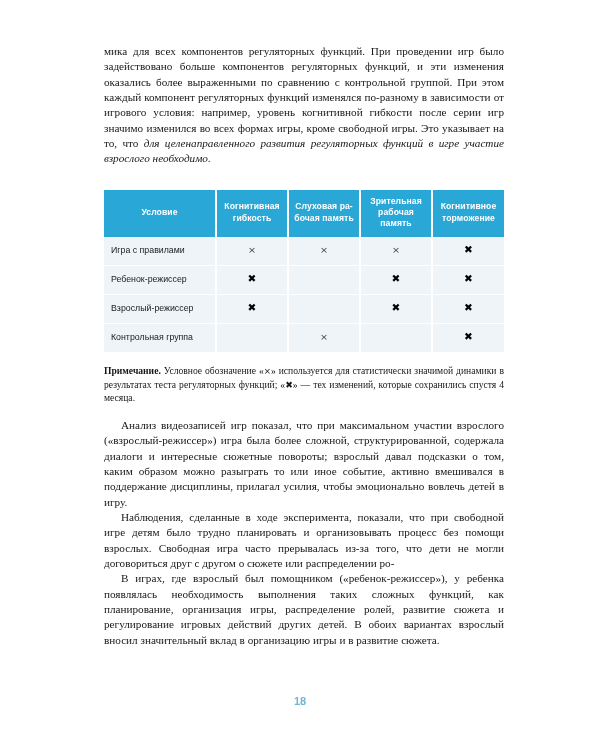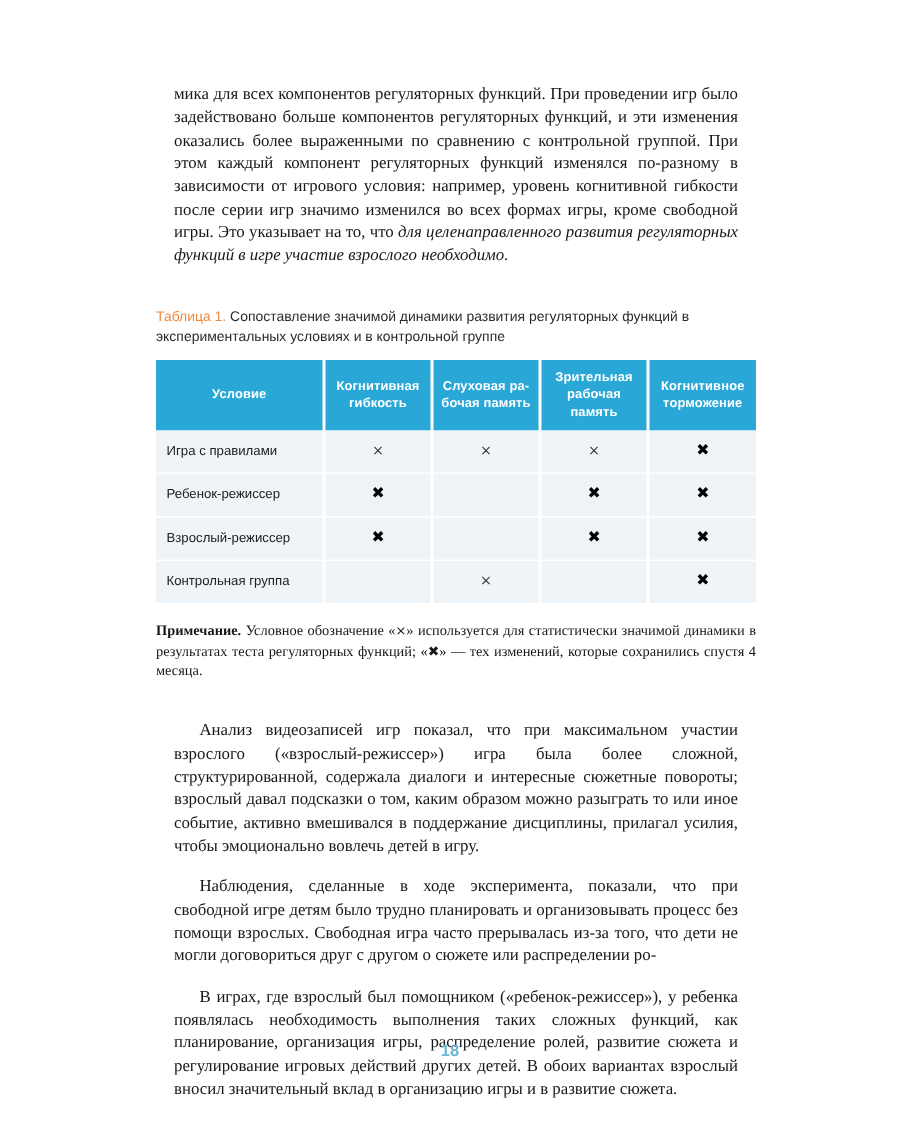--- a/index.html
+++ b/index.html
@@ -21,21 +21,21 @@
     box-sizing: border-box;
     padding: 44px 96px 0 104px;
   }
   
   .para {
     font-family: "Liberation Serif", serif;
     font-size: 11.2px;
     line-height: 15.35px;
     text-align: justify;
     text-align-last: left;
-    margin: 12px;
+    margin: 0;
     color: #171717;
     hyphens: manual;
   }
   .para.indent {
     text-indent: 17px;
   }
   .para em {
     font-style: italic;
   }
   
@@ -136,21 +136,20 @@
 </style>
 </head>
 <body>
 
 <div class="page">
 
   <p class="para"><span>мика для всех компонентов регуляторных функций. При проведении игр было задействовано больше компонентов регуляторных функций, и эти изменения оказались более выраженными по сравнению с контрольной группой. При этом каждый компонент регуляторных функций изменялся по-разному в зависимости от игрового условия: например, уровень когнитивной гибкости после серии игр значимо изменился во всех формах игры, кроме свободной игры. Это указывает на то, что </span><em>для целенаправленного развития регуляторных функций в игре участие взрослого необходимо.</em></p>
 
   <div class="sp-14"></div>
 
-  <p class="table-caption"><span class="tbl-label">Таблица 1.</span><span> Сопоставление значимой динамики развития регуляторных функций в экспериментальных условиях и в контрольной группе</span></p>
 
   <div class="sp-9"></div>
 
   <table class="data">
     <colgroup>
       <col class="c-cond">
       <col class="c-d">
         <col class="c-d">
         <col class="c-d">
         <col class="c-d">

